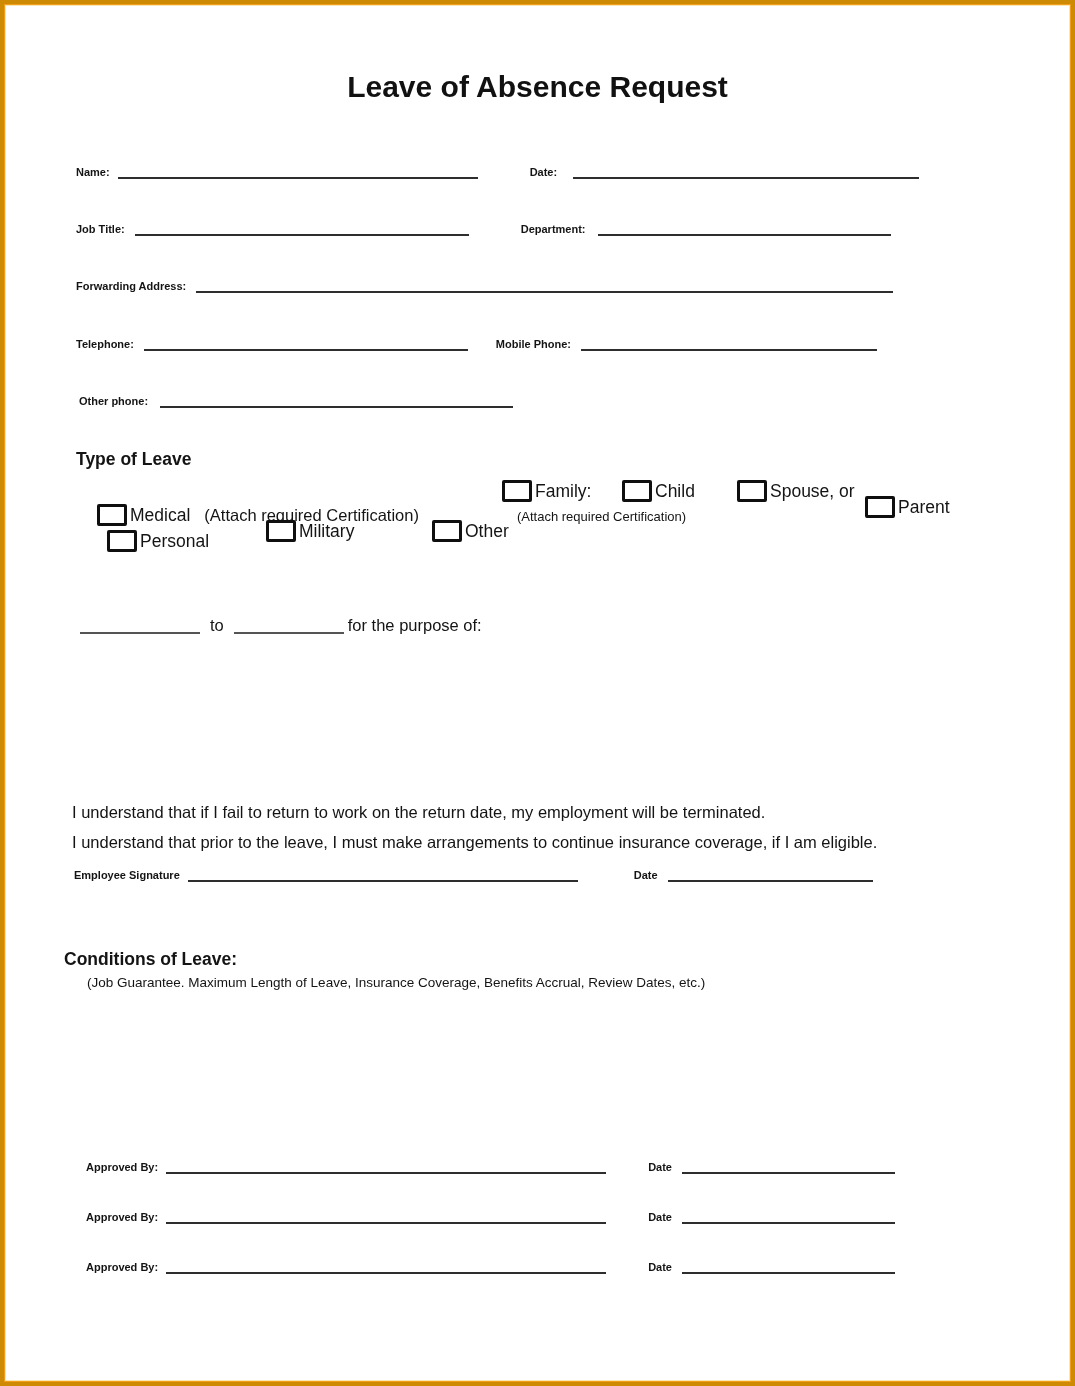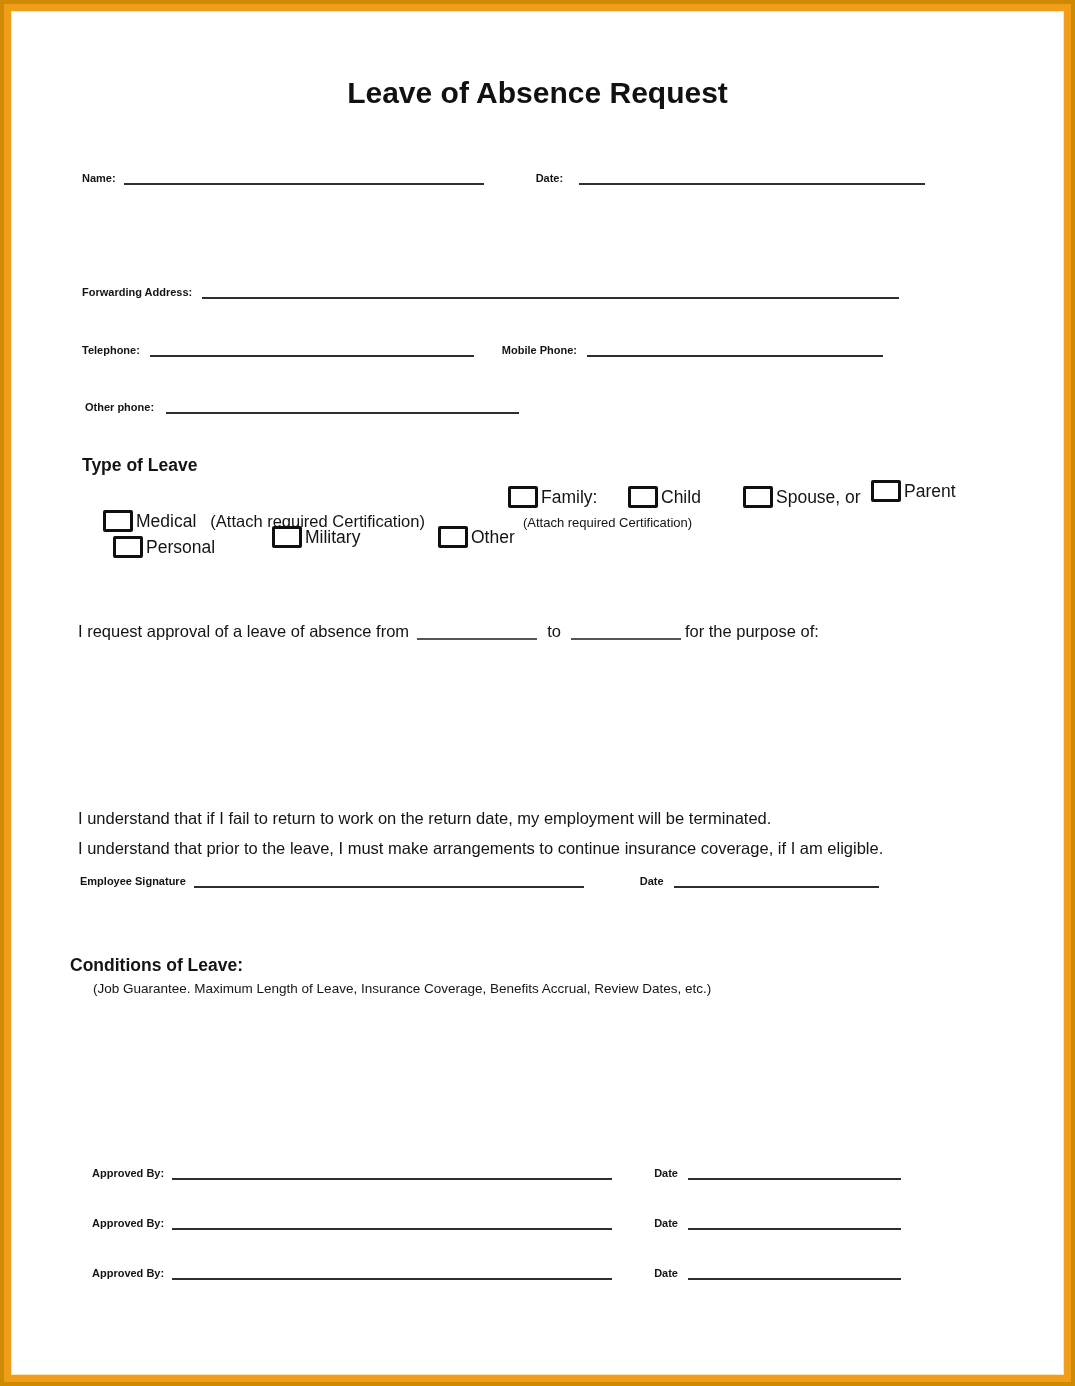--- a/index.html
+++ b/index.html
@@ -2,21 +2,21 @@
 <html><head>
 <meta charset="utf-8">
 <style>
   html,body { margin:0; padding:0; background:#ffffff; }
   .frame {
     width:1075px; height:1386px; box-sizing:border-box;
     background:#cf8a04; padding:4px;
   }
   .frame2 {
     width:100%; height:100%; box-sizing:border-box;
-    background:#f09e1a; padding:7px;
+    background:#f09e1a; padding:1px;
   }
   .page {
     width:100%; height:100%; box-sizing:border-box;
     background:#ffffff; border:1px solid #f9e7b3;
     position:relative;
     font-family:"Liberation Sans","DejaVu Sans",sans-serif;
     color:#141414;
     overflow:hidden;
   }
   .title {
@@ -52,20 +52,26 @@
 
       <h1 class="title">Leave of Absence Request</h1>
 
       <div class="row" style="left:70px; top:160px;">
         <span class="lbl">Name:</span>
         <span class="uline" style="width:360px; margin-left:8px;"></span>
         <span class="lbl" style="margin-left:52px;">Date:</span>
         <span class="uline" style="width:346px; margin-left:16px;"></span>
       </div>
 
+      <div class="row" style="left:70px; top:217px;">
+        <span class="lbl">Job Title:</span>
+        <span class="uline" style="width:334px; margin-left:10px;"></span>
+        <span class="lbl" style="margin-left:52px;">Department:</span>
+        <span class="uline" style="width:293px; margin-left:12px;"></span>
+      </div>
 
       <div class="row" style="left:70px; top:274px;">
         <span class="lbl">Forwarding Address:</span>
         <span class="uline" style="width:697px; margin-left:10px;"></span>
       </div>
 
       <div class="row" style="left:70px; top:332px;">
         <span class="lbl">Telephone:</span>
         <span class="uline" style="width:324px; margin-left:10px;"></span>
         <span class="lbl" style="margin-left:28px;">Mobile Phone:</span>
@@ -90,40 +96,39 @@
       </div>
       <div class="subnote" style="left:511px; top:503px;">(Attach required Certification)</div>
       <div class="cb-cluster" style="left:616px; top:474px;">
         <span class="cb"></span>
         <span class="cbl">Child</span>
       </div>
       <div class="cb-cluster" style="left:731px; top:474px;">
         <span class="cb"></span>
         <span class="cbl">Spouse, or</span>
       </div>
-      <div class="cb-cluster" style="left:859px; top:468px;justify-content:flex-end;">
+      <div class="cb-cluster" style="left:859px; top:490px;justify-content:flex-end;">
         <span class="cb"></span>
         <span class="cbl">Parent</span>
       </div>
 
       <div class="cb-cluster" style="left:101px; top:524px;">
         <span class="cb"></span>
         <span class="cbl">Personal</span>
       </div>
       <div class="cb-cluster" style="left:260px; top:514px;">
         <span class="cb"></span>
         <span class="cbl">Military</span>
       </div>
       <div class="cb-cluster" style="left:426px; top:514px;">
         <span class="cb"></span>
         <span class="cbl">Other</span>
       </div>
 
       <div class="row" style="left:66px; top:610px;">
-        <span class="txt">I request approval of a leave of absence from</span>
         <span class="uline soft" style="width:120px; margin-left:8px;"></span>
         <span class="txt" style="margin-left:10px;">to</span>
         <span class="uline soft" style="width:110px; margin-left:10px;"></span>
         <span class="txt" style="margin-left:4px;">for the purpose of:</span>
       </div>
 
       <p class="stmt" style="left:66px; top:797px;">I understand that if I fail to return to work on the return date, my employment will be terminated.</p>
       <p class="stmt" style="left:66px; top:827px;">I understand that prior to the leave, I must make arrangements to continue insurance coverage, if I am eligible.</p>
 
       <div class="row" style="left:68px; top:863px;">

